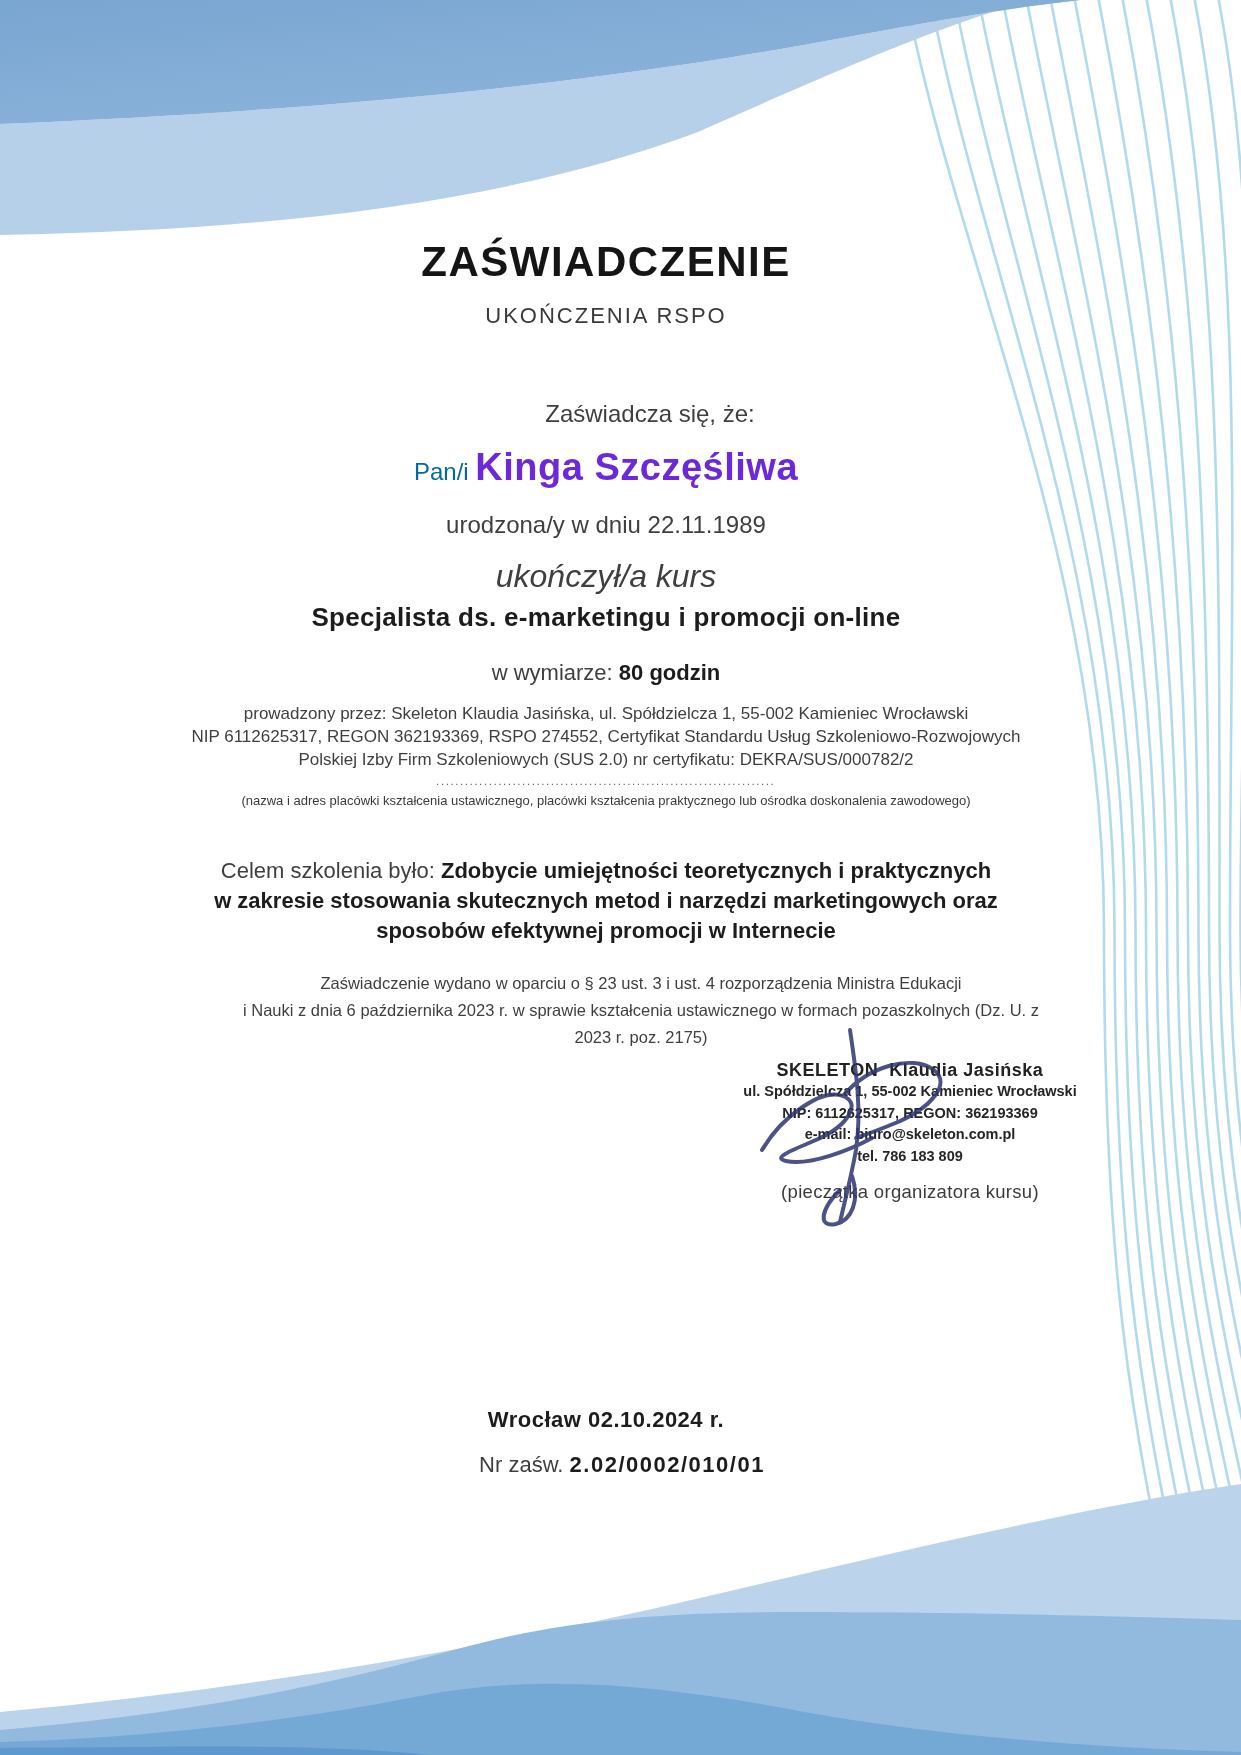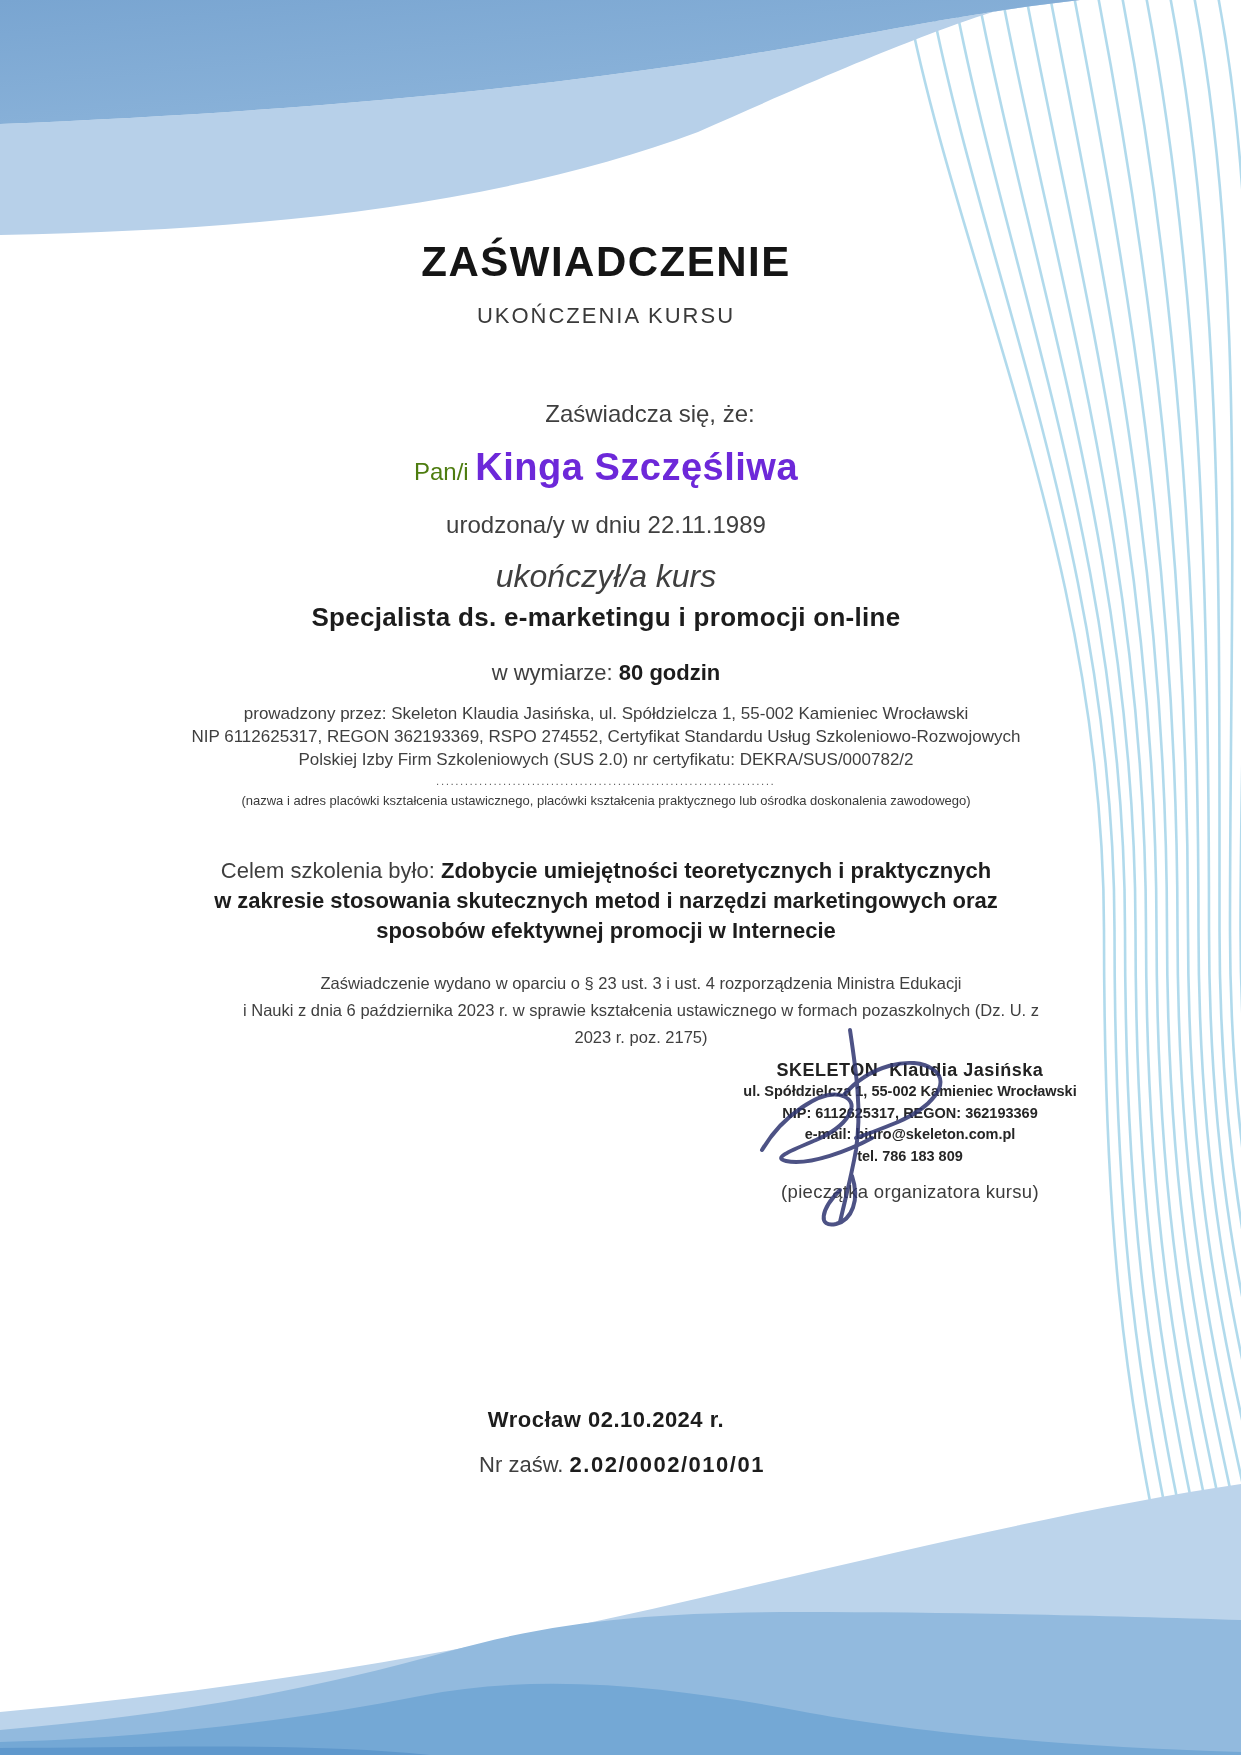--- a/index.html
+++ b/index.html
@@ -12,21 +12,21 @@
     color:#3f3f3f;
   }
   svg.deco{position:absolute;left:0;top:0;z-index:0;}
   svg.signature{position:absolute;left:690px;top:1000px;z-index:3;}
   .content{position:absolute;left:0;top:0;width:1212px;height:1755px;z-index:2;}
   .block{position:absolute;left:0;width:100%;text-align:center;}
   .title{top:238px;font-size:42px;font-weight:bold;letter-spacing:1.5px;color:#151515;}
   .subtitle{top:303px;font-size:22px;letter-spacing:2px;color:#3a3a3a;}
   .intro{top:400px;font-size:24px;margin-left:44px;}
   .name-line{top:446px;font-size:24px;}
-  .name-line .honorific{font-size:24px;color:#4d7c0f;}
+  .name-line .honorific{font-size:24px;color:#0369a1;}
   .name-line .name{font-size:38px;font-weight:bold;color:#6d28d9;letter-spacing:0.5px;}
   .birth{top:511px;font-size:24px;}
   .completed{top:558px;font-size:32px;font-style:italic;}
   .course{top:602px;font-size:26px;font-weight:bold;color:#1c1c1c;letter-spacing:0.3px;}
   .duration{top:660px;font-size:22px;}
   .duration strong{color:#1c1c1c;}
   .provider{top:702px;font-size:17px;line-height:23px;}
   .dots{top:776px;font-size:10px;letter-spacing:2px;color:#4a4a4a;}
   .prov-caption{top:793px;font-size:13px;color:#3a3a3a;}
   .goal{top:856px;font-size:22px;line-height:30px;}
@@ -76,21 +76,21 @@
     <path d="M0,1712 C240,1690 470,1652 700,1598 C905,1550 1090,1506 1241,1484 L1241,1755 L0,1755 Z" fill="#bcd4eb"></path>
     <path d="M0,1730 C150,1717 300,1694 450,1651 C560,1620 660,1612 800,1612 C950,1612 1120,1616 1241,1620 L1241,1755 L0,1755 Z" fill="#92bade"></path>
     <path d="M0,1742 C130,1739 290,1722 420,1696 C550,1670 690,1690 810,1713 C910,1731 1060,1747 1241,1752 L1241,1755 L0,1755 Z" fill="#74a8d5"></path>
     <path d="M0,1755 L0,1748 C140,1748 300,1742 430,1755 Z" fill="#5f98cc"></path>
   </svg>
 
   <div class="content">
 
     <div class="block title">ZAŚWIADCZENIE</div>
 
-    <div class="block subtitle">UKOŃCZENIA KURSU</div>
+    <div class="block subtitle">UKOŃCZENIA RSPO</div>
 
     <div class="block intro">Zaświadcza się, że:</div>
 
     <div class="block name-line">
       <span class="honorific">Pan/i</span>
       <span class="name">Kinga Szczęśliwa</span>
     </div>
 
     <div class="block birth">urodzona/y w dniu 22.11.1989</div>
 

